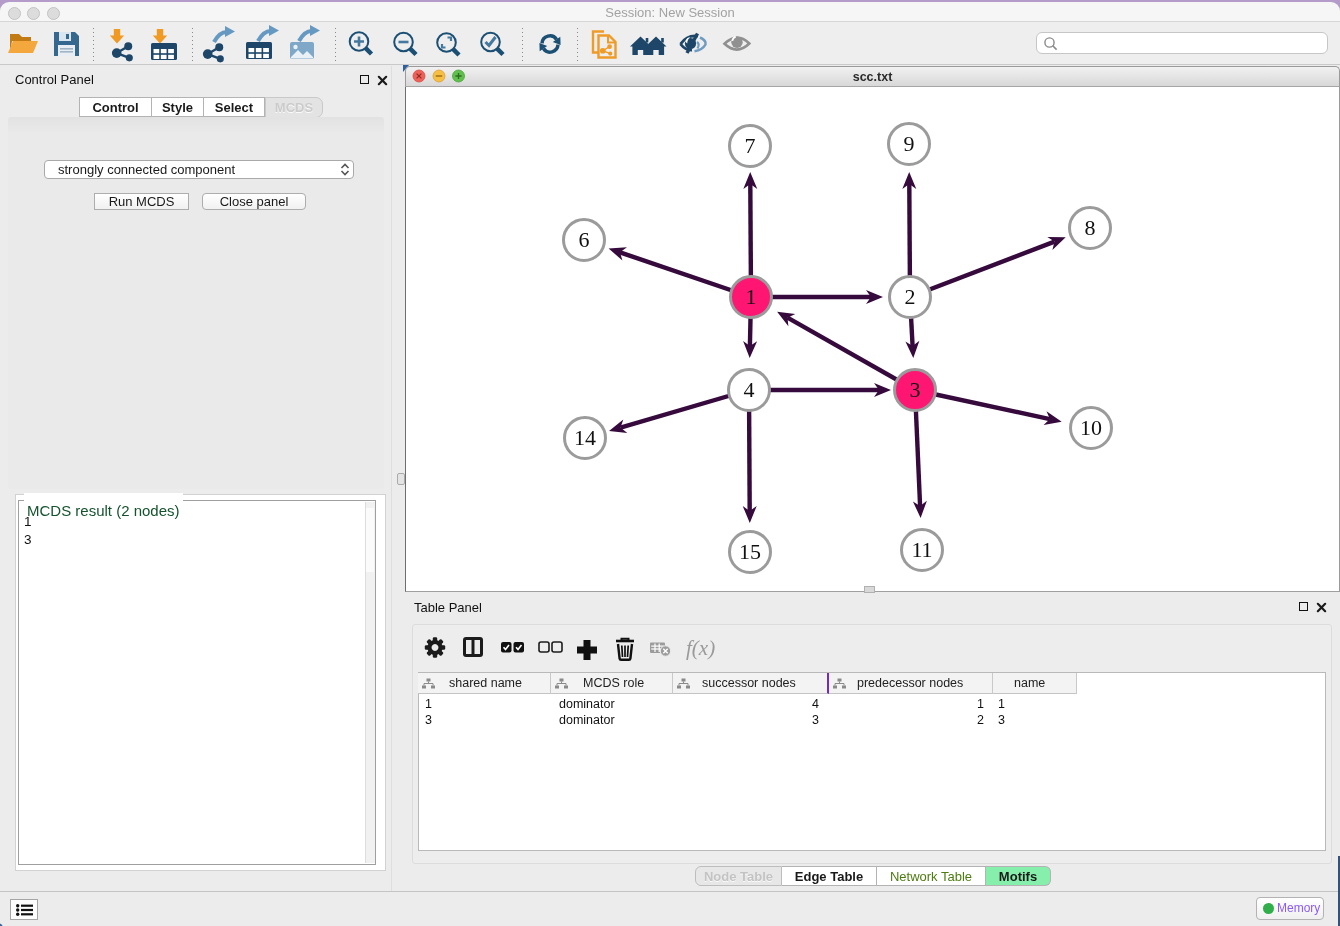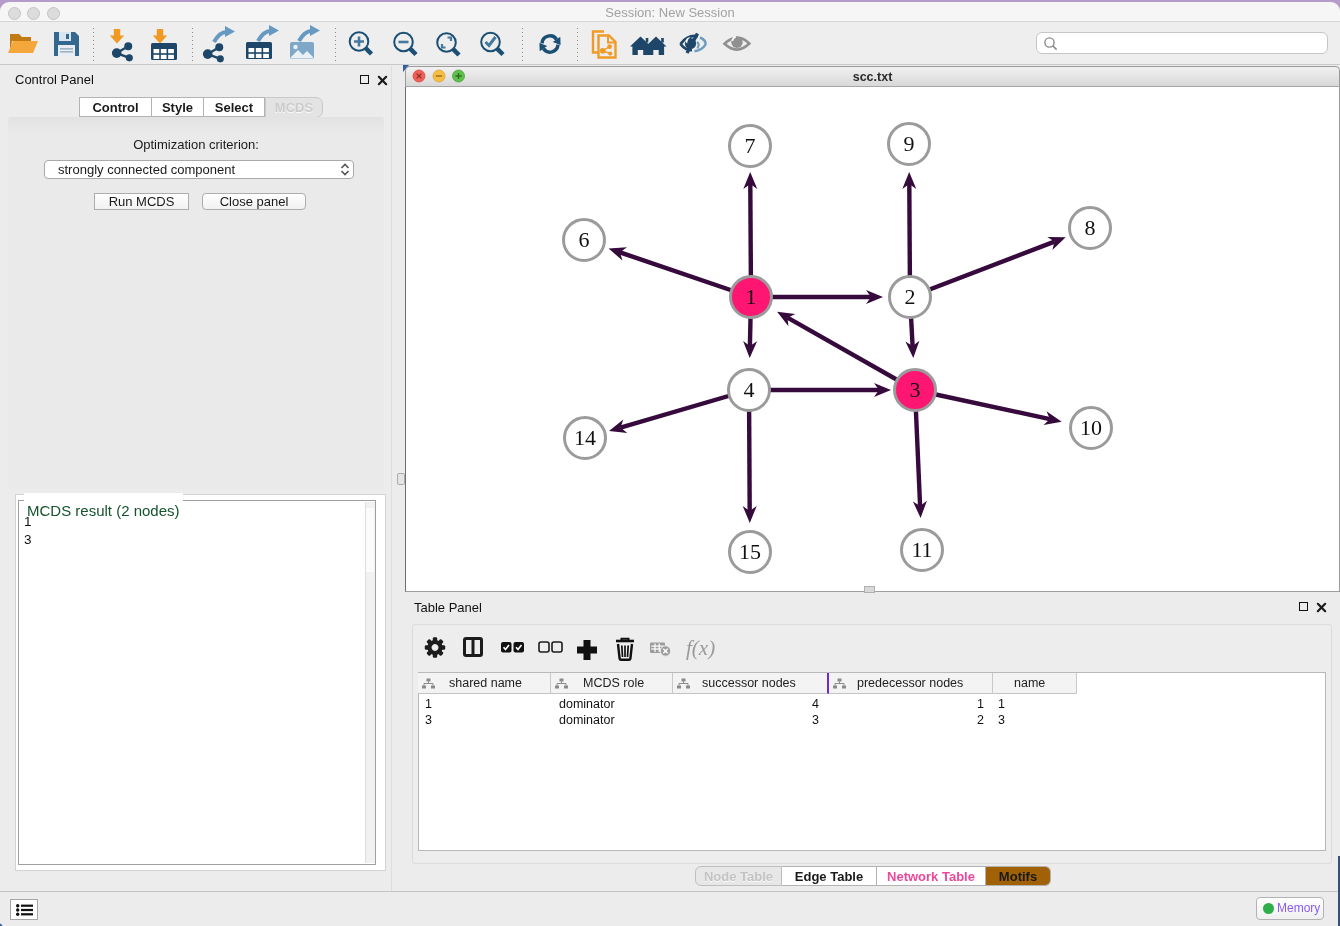--- a/index.html
+++ b/index.html
@@ -146,21 +146,20 @@
 <div class="abs" style="left:15px;top:72px;width:200px;height:16px;font-size:13px;color:#111">Control Panel</div>
 <div class="abs" style="left:360px;top:75px;width:9px;height:9px;border:1.6px solid #111"></div>
 <svg class="abs" style="left:377px;top:75px" width="11" height="11" viewBox="0 0 12 12">
       <path d="M2 2 L10 10 M10 2 L2 10" stroke="#1a1a1a" stroke-width="2.4" stroke-linecap="round"></path>
     </svg>
 <div class="abs" style="left:79px;top:97px;width:73px;height:20px;background:#fff;border:1px solid #b3b3b3;font-size:13px;font-weight:bold;color:#1a1a1a;text-align:center;line-height:19px">Control</div>
 <div class="abs" style="left:152px;top:97px;width:52px;height:20px;background:#fff;border:1px solid #b3b3b3;border-left:none;font-size:13px;font-weight:bold;color:#1a1a1a;text-align:center;line-height:19px">Style</div>
 <div class="abs" style="left:204px;top:97px;width:61px;height:20px;background:#fff;border:1px solid #b3b3b3;border-left:none;font-size:13px;font-weight:bold;color:#1a1a1a;text-align:center;line-height:19px">Select</div>
 <div class="abs" style="left:265px;top:97px;width:58px;height:21px;background:#e3e3e3;border:1px solid #c9c9c9;border-radius:0 7px 7px 0;font-size:13px;font-weight:bold;color:#cbcbcb;text-shadow:0 1px 0 #fafafa;text-align:center;line-height:19px">MCDS</div>
 <div class="abs" style="left:8px;top:117px;width:376px;height:372px;background:linear-gradient(#e2e2e2,#eaeaea 16px);border-radius:3px"></div>
-<div class="abs" style="left:8px;top:137px;width:376px;height:16px;text-align:center;font-size:13px;color:#1a1a1a">Optimization criterion:</div>
 <div class="abs" style="left:44px;top:160px;width:310px;height:19px;background:#fff;border:1px solid #a9a9a9;border-radius:4px;font-size:13px;color:#1a1a1a;line-height:17px;padding-left:13px">strongly connected component</div>
 <svg class="abs" style="left:339px;top:163px" width="12" height="13" viewBox="0 0 12 13">
       <path d="M2.5 5 L6 1.5 L9.5 5" fill="none" stroke="#555" stroke-width="1.6"></path>
       <path d="M2.5 8 L6 11.5 L9.5 8" fill="none" stroke="#555" stroke-width="1.6"></path>
     </svg>
 <div class="abs" style="left:94px;top:193px;width:95px;height:17px;background:linear-gradient(#fff,#f1f1f1);border:1px solid #adadad;border-radius:0;font-size:13px;color:#1a1a1a;text-align:center;line-height:15px">Run MCDS</div>
 <div class="abs" style="left:202px;top:193px;width:104px;height:17px;background:linear-gradient(#fff,#f1f1f1);border:1px solid #adadad;border-radius:4px;font-size:13px;color:#1a1a1a;text-align:center;line-height:15px">Close panel</div>
 <div class="abs" style="left:15px;top:494px;width:371px;height:377px;background:#fff;border:1px solid #d2d2d2"></div>
 <div class="abs" style="left:18px;top:500px;width:358px;height:365px;border:1px solid #9f9f9f"></div>
 <div class="abs" style="left:365px;top:502px;width:10px;height:361px;background:#f1f1f1;border-left:1px solid #dddddd"></div>
@@ -328,22 +327,22 @@
     <div class="abs" style="left:829px;top:697px;width:155px;text-align:right;font-size:12.5px;color:#111">1</div>
     <div class="abs" style="left:998px;top:697px;font-size:12.5px;color:#111">1</div>
 <div class="abs" style="left:425px;top:713px;font-size:12.5px;color:#111">3</div>
     <div class="abs" style="left:559px;top:713px;font-size:12.5px;color:#111">dominator</div>
     <div class="abs" style="left:673px;top:713px;width:146px;text-align:right;font-size:12.5px;color:#111">3</div>
     <div class="abs" style="left:829px;top:713px;width:155px;text-align:right;font-size:12.5px;color:#111">2</div>
     <div class="abs" style="left:998px;top:713px;font-size:12.5px;color:#111">3</div>
 
 <div class="abs" style="left:695px;top:866px;width:87px;height:20px;background:#e7e7e7;border:1px solid #bdbdbd;border-radius:6px 0 0 6px;font-size:13px;font-weight:bold;color:#c3c3c3;text-shadow:0 1px 0 #fafafa;text-align:center;line-height:19px">Node Table</div>
 <div class="abs" style="left:782px;top:866px;width:95px;height:20px;background:#fff;border:1px solid #b3b3b3;border-left:none;font-size:13px;font-weight:bold;color:#1a1a1a;text-align:center;line-height:19px">Edge Table</div>
-<div class="abs" style="left:877px;top:866px;width:109px;height:20px;background:#fff;border:1px solid #b3b3b3;border-left:none;font-size:13px;font-weight:bold;color:#ec4899;text-align:center;line-height:19px">Network Table</div>
-<div class="abs" style="left:986px;top:866px;width:65px;height:20px;background:#a16207;border:1px solid #b3b3b3;border-left:none;border-radius:0 6px 6px 0;font-size:13px;font-weight:bold;color:#1a1a1a;text-align:center;line-height:19px">Motifs</div>
+<div class="abs" style="left:877px;top:866px;width:109px;height:20px;background:#fff;border:1px solid #b3b3b3;border-left:none;font-size:13px;font-weight:normal;color:#4d7c0f;text-align:center;line-height:19px">Network Table</div>
+<div class="abs" style="left:986px;top:866px;width:65px;height:20px;background:#86efac;border:1px solid #b3b3b3;border-left:none;border-radius:0 6px 6px 0;font-size:13px;font-weight:bold;color:#1a1a1a;text-align:center;line-height:19px">Motifs</div>
 <div class="abs" style="left:0;top:891px;width:1340px;height:35px;background:#ececec;border-top:1px solid #c4c4c4"></div>
 <div class="abs" style="left:10px;top:899px;width:28px;height:21px;background:#fdfdfd;border:1px solid #a6a6a6"></div>
 <svg class="abs" style="left:16px;top:904px" width="17" height="12" viewBox="0 0 17 12">
 <g fill="#111">
         <circle cx="1.7" cy="1.7" r="1.7"></circle>
         <circle cx="1.7" cy="6" r="1.7"></circle>
         <circle cx="1.7" cy="10.3" r="1.7"></circle>
 <rect x="5" y="0.6" width="12" height="2.2"></rect>
         <rect x="5" y="4.9" width="12" height="2.2"></rect>
         <rect x="5" y="9.2" width="12" height="2.2"></rect>

